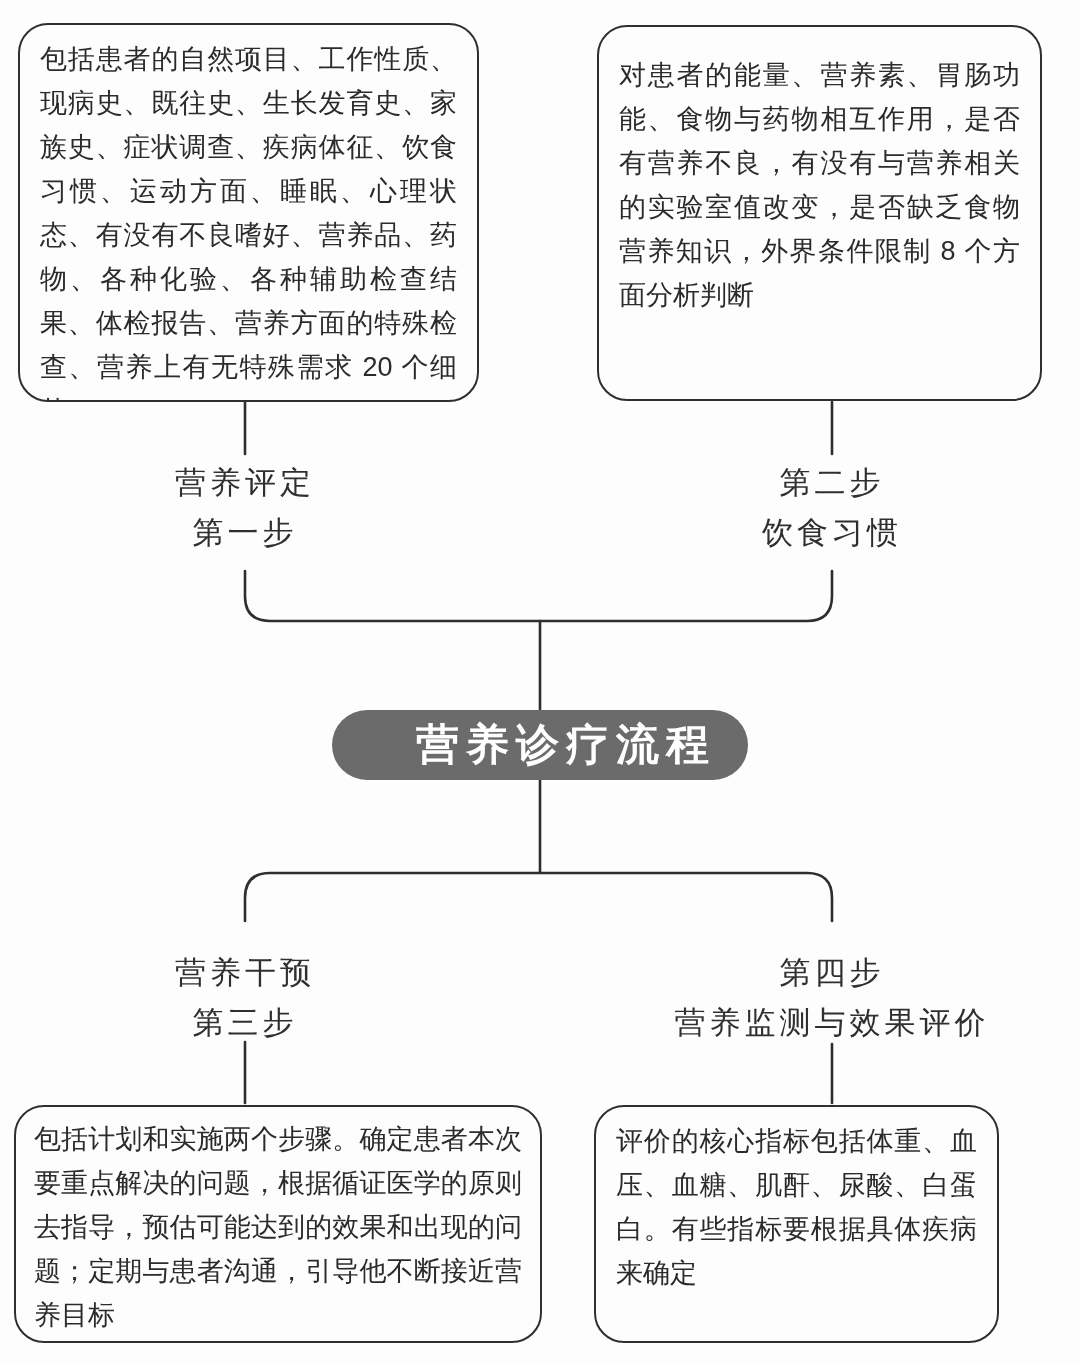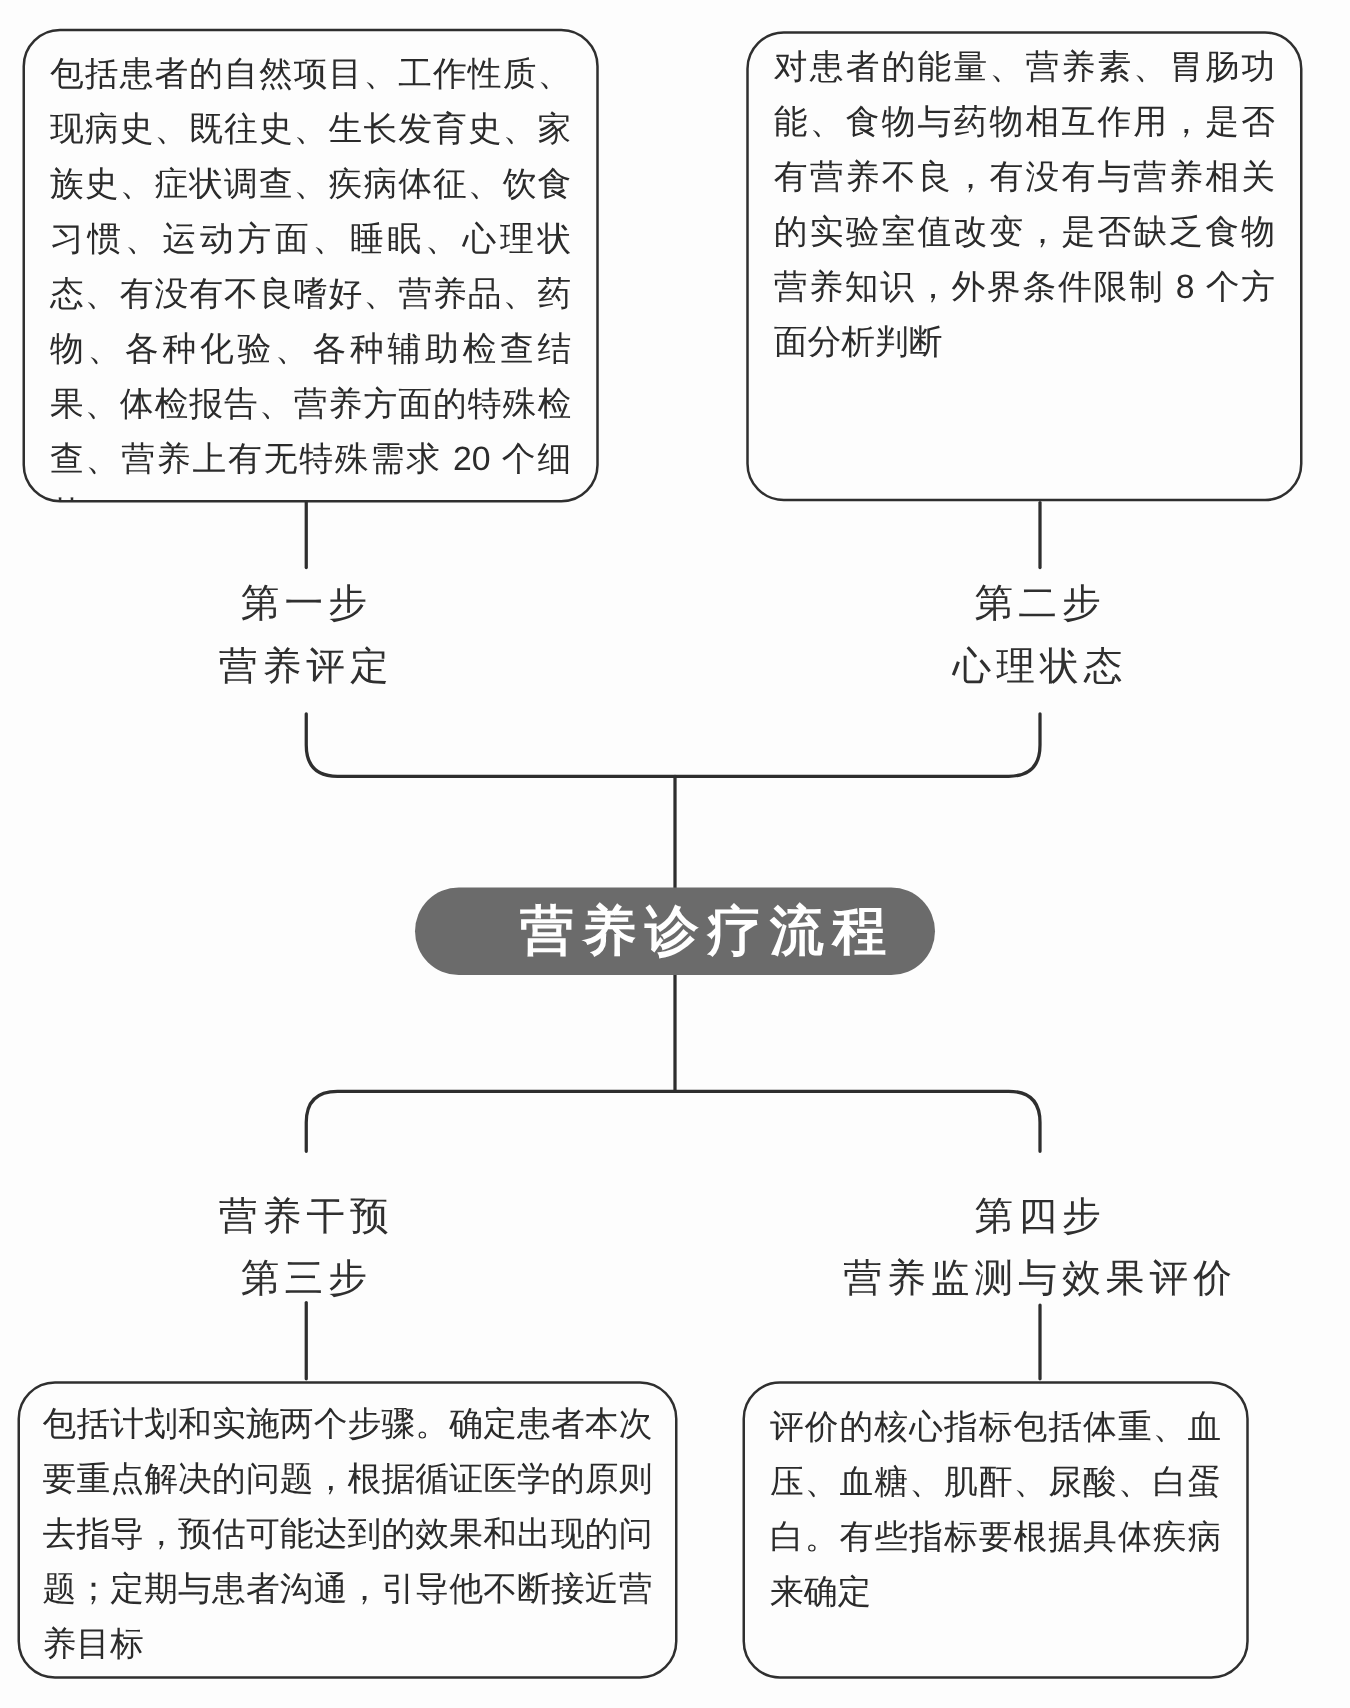--- a/index.html
+++ b/index.html
@@ -44,21 +44,21 @@
     background: var(--background);
     color: var(--text);
     font-size: 27px;
     line-height: 44px;
     font-weight: 500;
     text-align: justify;
     overflow: hidden;
     z-index: 2;
   }
   .box-1 { left: 18px;  top: 23px;   width: 461px; height: 379px; padding: 12px 20px; }
-  .box-2 { left: 597px; top: 25px;   width: 445px; height: 376px; padding: 4px 20px; }
+  .box-2 { left: 597px; top: 25px;   width: 445px; height: 376px; padding: 26px 20px; }
   .box-3 { left: 14px;  top: 1105px; width: 528px; height: 238px; padding: 10px 18px; }
   .box-4 { left: 594px; top: 1105px; width: 405px; height: 238px; padding: 12px 20px; }
   .step-label {
     position: absolute;
     transform: translateX(-50%);
     text-align: center;
     color: var(--border);
     font-size: 31px;
     line-height: 50px;
     letter-spacing: 4px;
@@ -108,27 +108,27 @@
 
   <div class="detail-box box-1">
     <span>包括患者的自然项目、工作性质、现病史、既往史、生长发育史、家族史、症状调查、疾病体征、饮食习惯、运动方面、睡眠、心理状态、有没有不良嗜好、营养品、药物、各种化验、各种辅助检查结果、体检报告、营养方面的特殊检查、营养上有无特殊需求 20 个细节</span>
   </div>
 
   <div class="detail-box box-2">
     <span>对患者的能量、营养素、胃肠功能、食物与药物相互作用，是否有营养不良，有没有与营养相关的实验室值改变，是否缺乏食物营养知识，外界条件限制 8 个方面分析判断</span>
   </div>
 
   <div class="step-label label-1">
+    <div>营养评定</div>
     <div>第一步</div>
-    <div>营养评定</div>
   </div>
 
   <div class="step-label label-2">
     <div>第二步</div>
-    <div>心理状态</div>
+    <div>饮食习惯</div>
   </div>
 
   <div class="center-pill">
     <span>营养诊疗流程</span>
   </div>
 
   <div class="step-label label-3">
     <div>营养干预</div>
     <div>第三步</div>
   </div>

